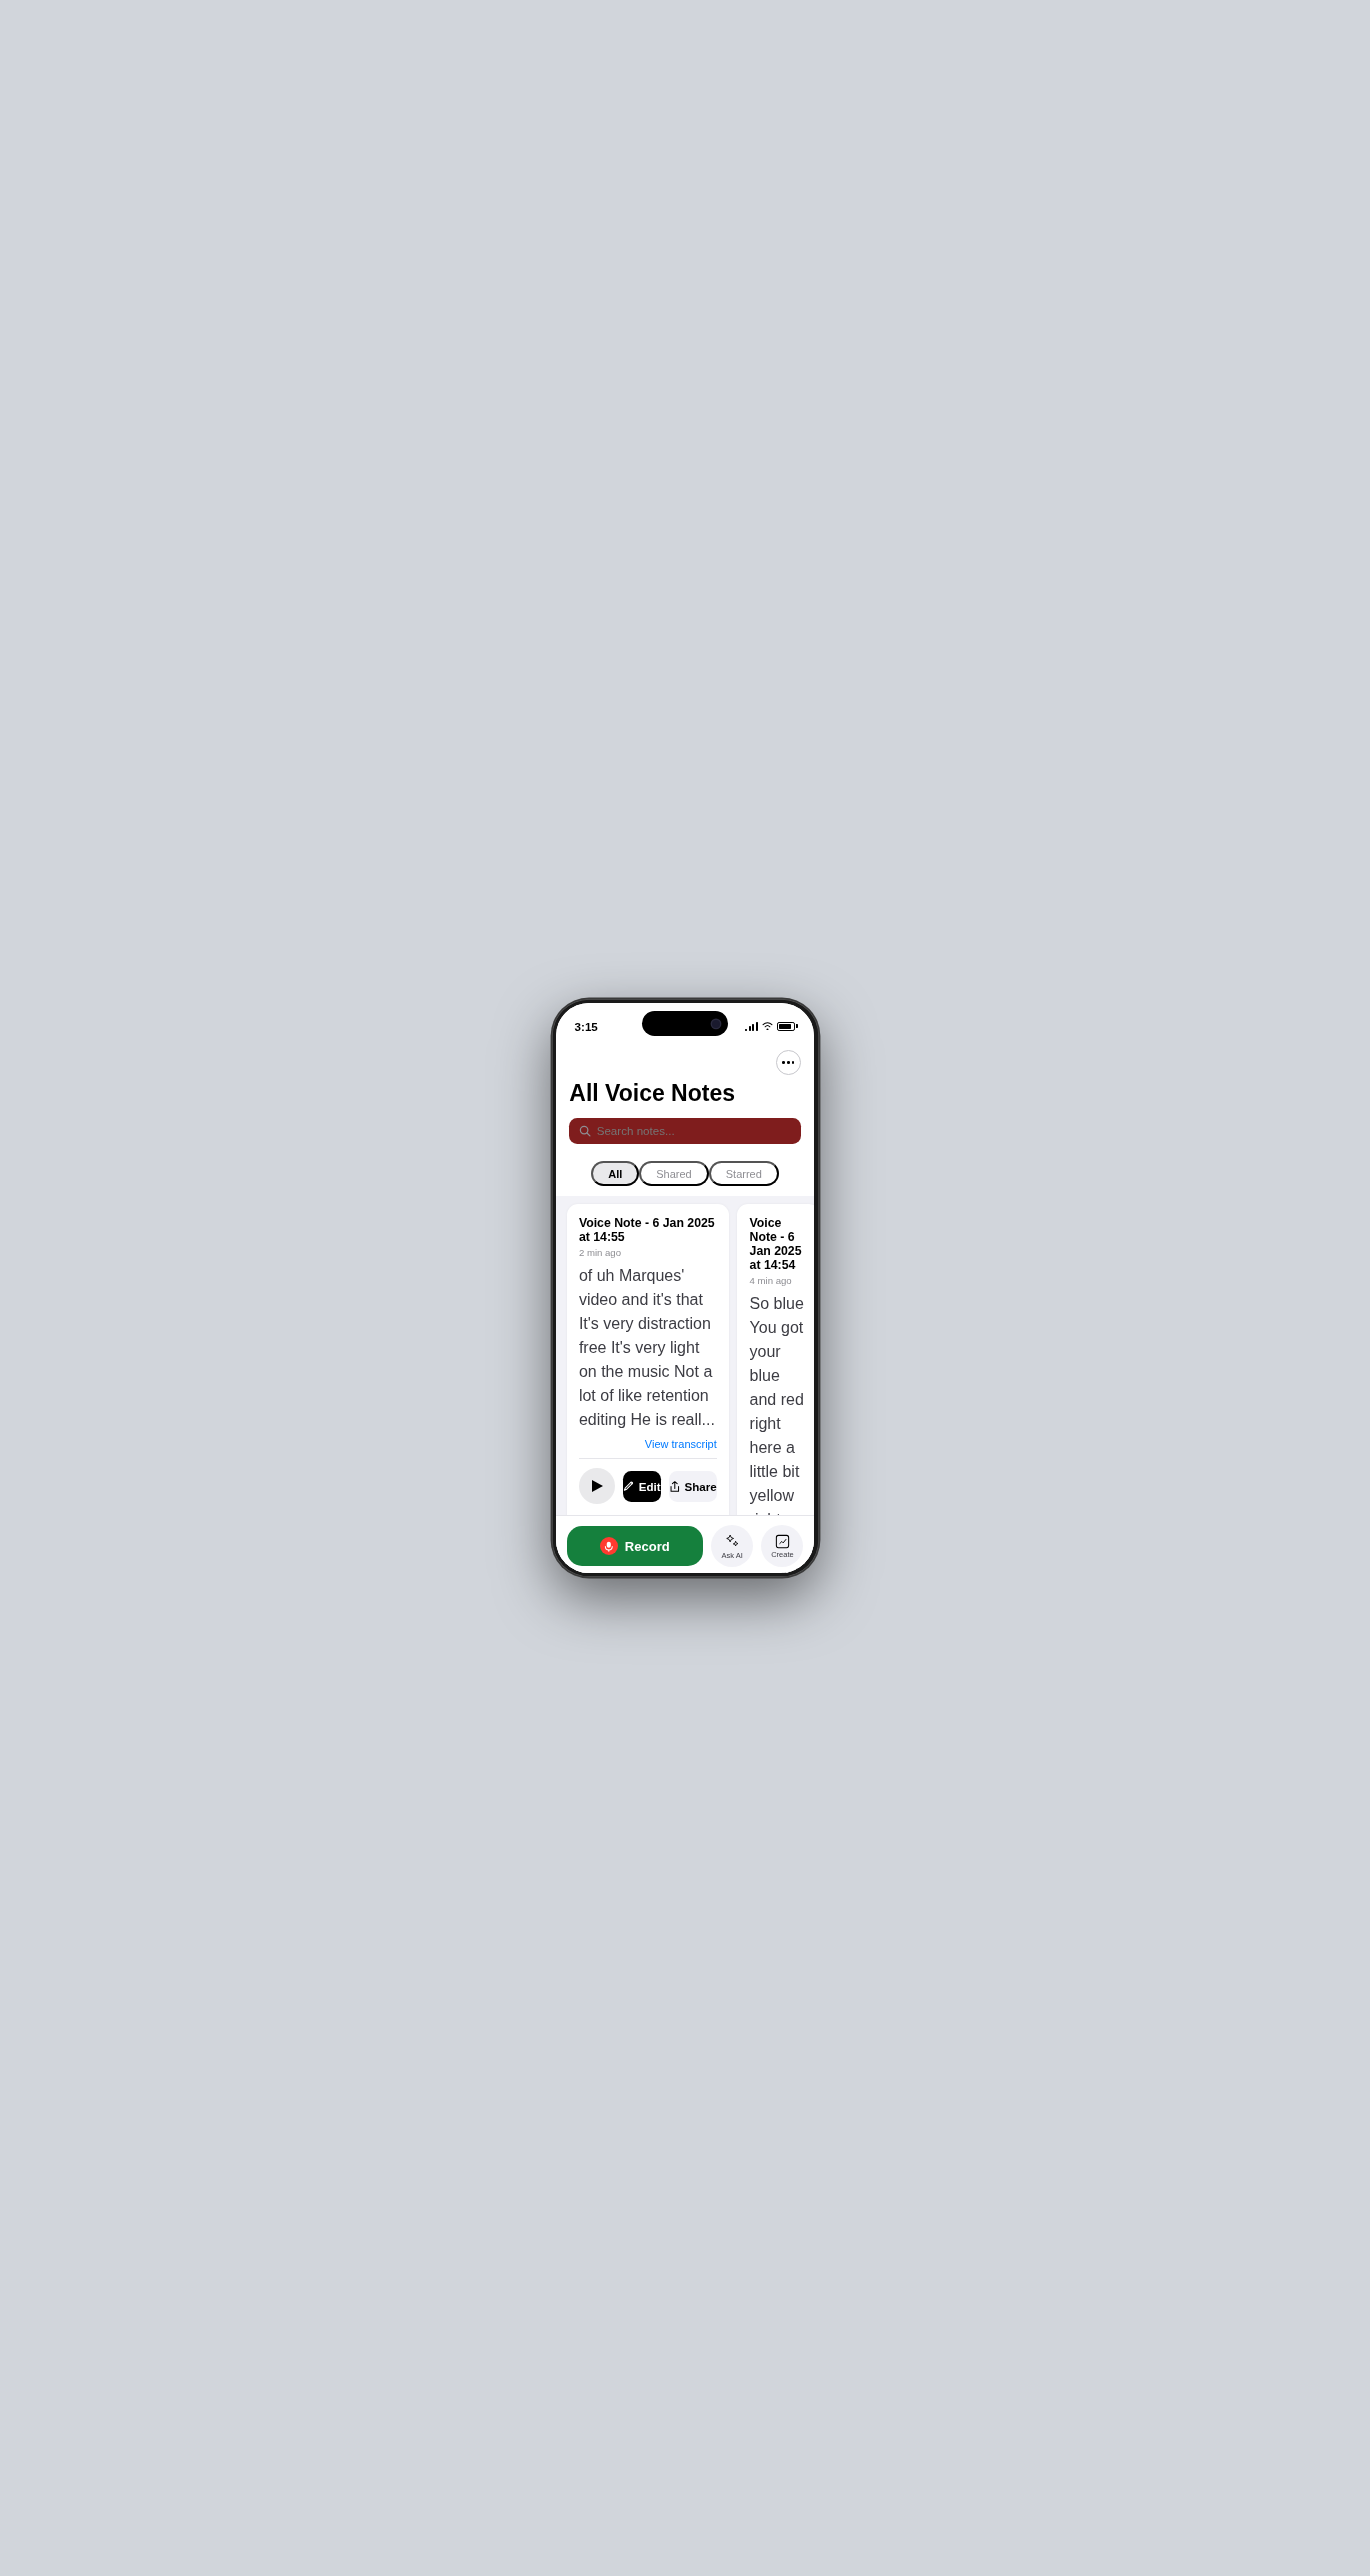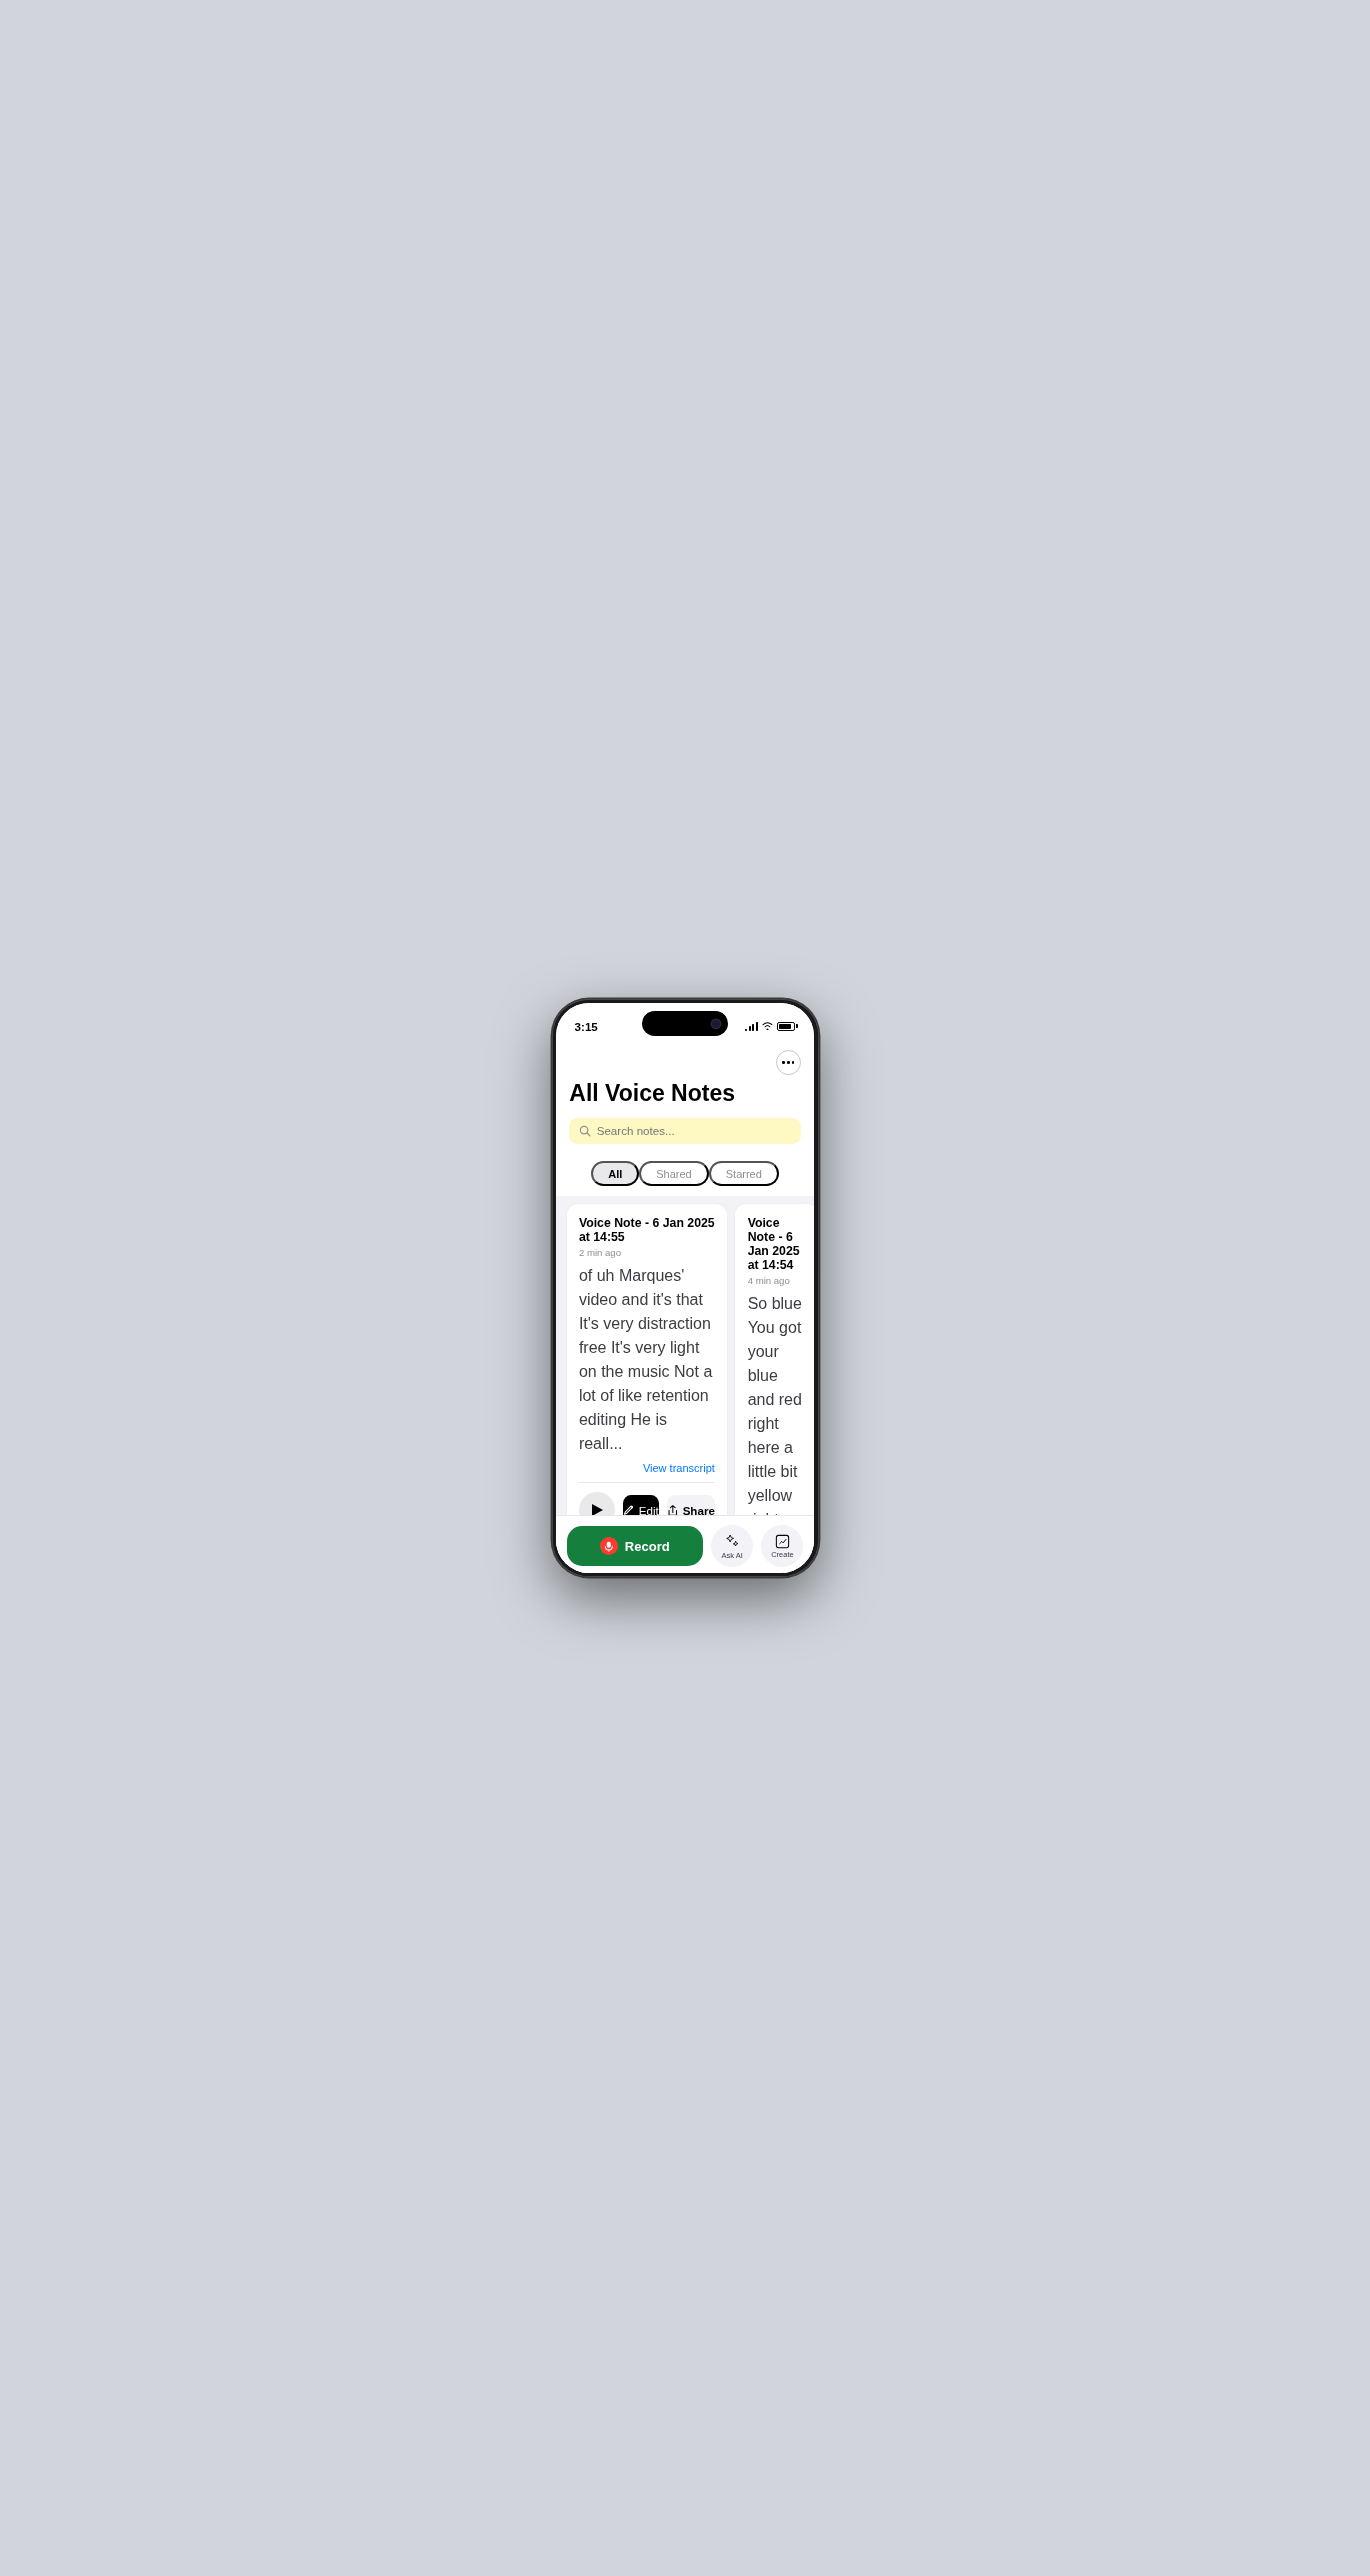--- a/index.html
+++ b/index.html
@@ -203,21 +203,21 @@
       font-weight: 700;
       color: #000;
       padding: 2.7px 0 11px;
       line-height: 1.15;
     }
 
     
     .search-bar {
       display: flex;
       align-items: center;
-      background: #fef9c3;
+      background: #7f1d1d;
       border-radius: 8.2px;
       padding: 6.9px 9.6px;
       margin-bottom: 11px;
       gap: 5.5px;
     }
 
     .search-icon-svg {
       color: #8e8e93;
       flex-shrink: 0;
     }
@@ -342,21 +342,21 @@
       margin-left: 2.1px;
     }
 
     .action-btn-edit {
       flex: 1;
       padding: 9px 0;
       border-radius: 8.2px;
       background: #000;
       color: #fff;
       font-size: 11.6px;
-      font-weight: 400;
+      font-weight: 700;
       border: none;
       cursor: pointer;
       display: flex;
       align-items: center;
       gap: 4.1px;
     }
 
     .action-btn-share {
       flex: 1;
       padding: 9px 0;

